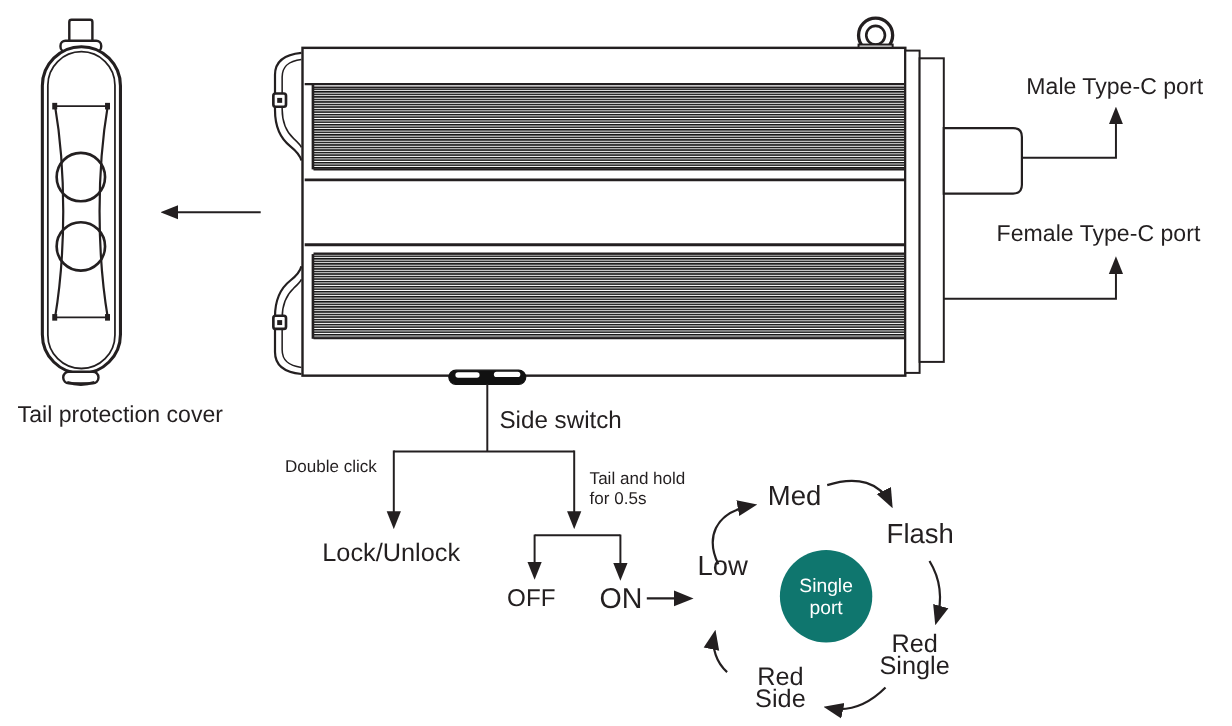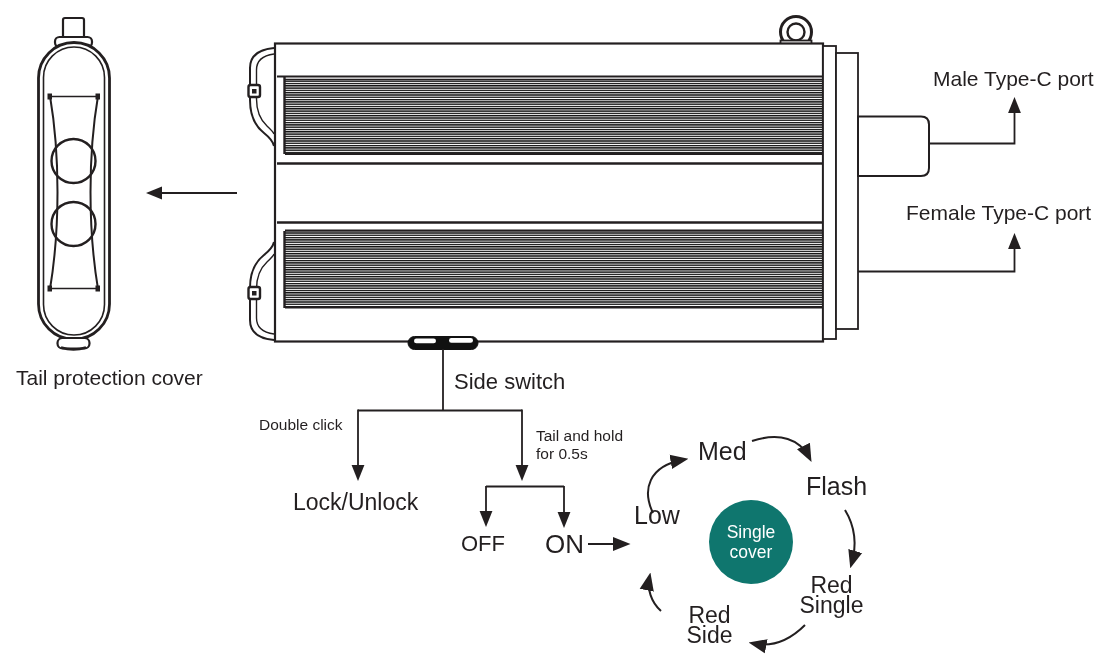--- a/index.html
+++ b/index.html
@@ -158,16 +158,16 @@
     <span>Red</span><br>
     <span>Single</span>
   </div>
   <div class="lbl lbl-redflash">
     <span>Red</span><br>
     <span>Side</span>
   </div>
 
   <div class="single-click">
     <span>Single</span>
-    <span>cover</span>
+    <span>port</span>
   </div>
 
 </div>
 
 </body></html>

